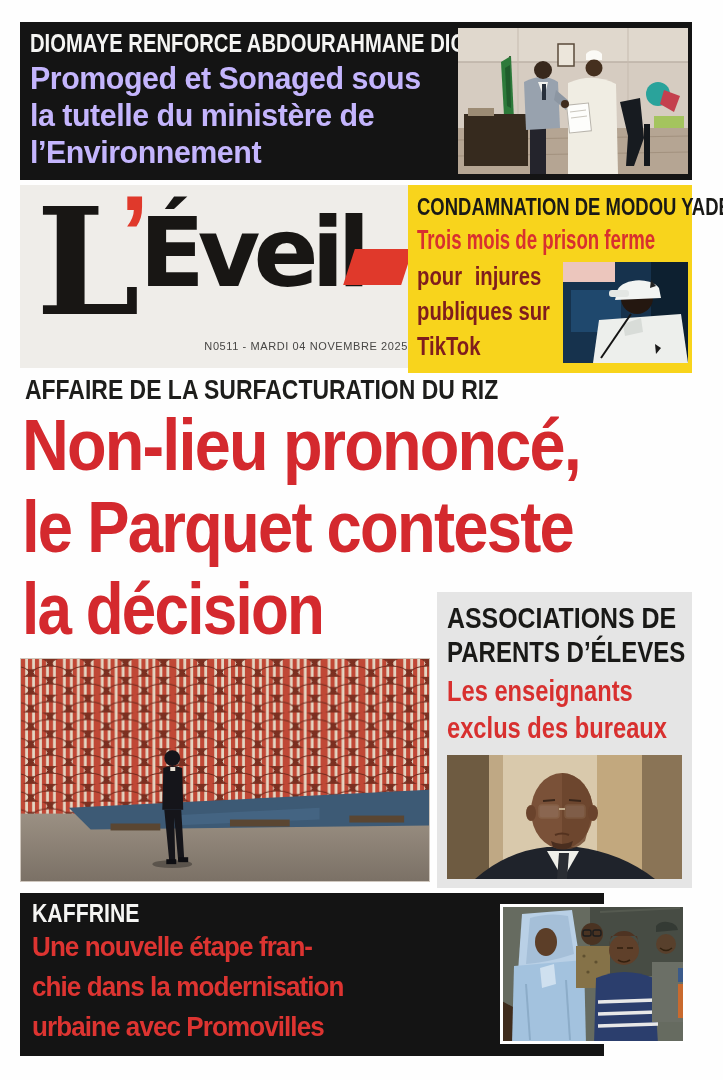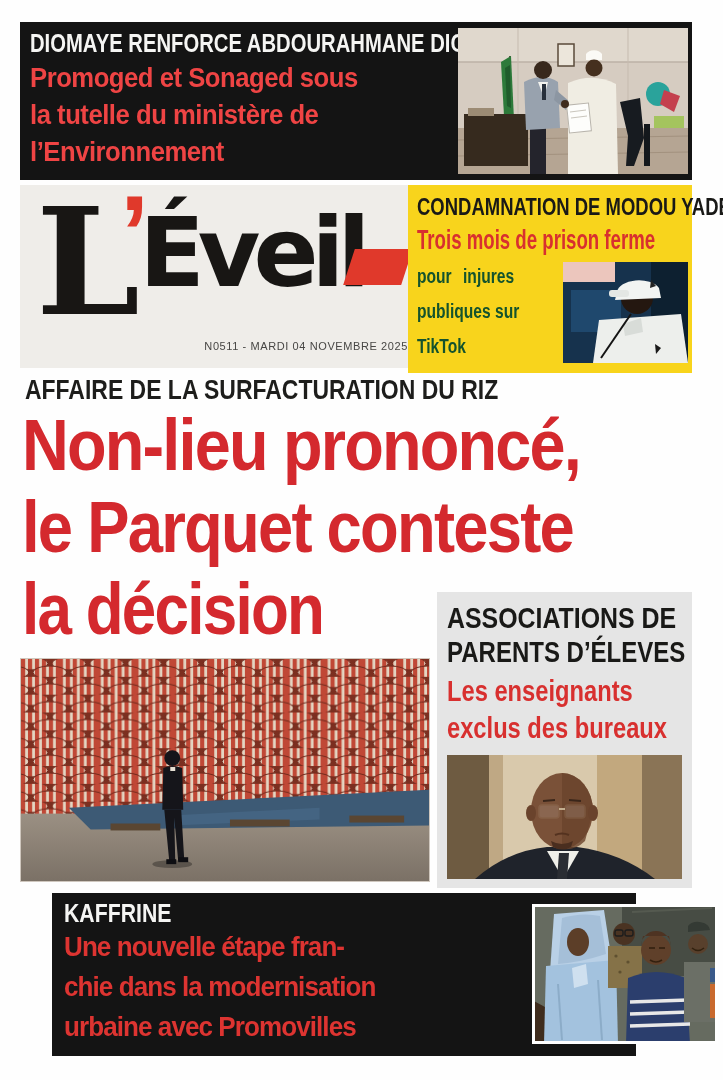--- a/index.html
+++ b/index.html
@@ -6,59 +6,59 @@
   body { background:#ffffff; font-family:"Liberation Sans", sans-serif; }
   #page {
     position:relative; width:723px; height:1080px; background:#fefefe;
     overflow:hidden; margin:0 auto;
   }
   .cx { transform:scaleX(var(--sx,1)); transform-origin:0 0; white-space:nowrap; display:block; }
 
   
   .top-box { position:absolute; left:20px; top:22px; width:672px; height:158px; background:#141414; }
   .top-kicker { position:absolute; left:10px; top:7px; color:#f5f5f3; font-weight:bold; font-size:25px; line-height:28px; --sx:.81; }
-  .top-red { position:absolute; left:10px; top:38px; color:#ef4444; font-weight:bold; font-size:27px; line-height:37px; letter-spacing:-.5px; --sx:.95; }
+  .top-red { position:absolute; left:10px; top:38px; color:#c4b5fd; font-weight:bold; font-size:32px; line-height:37px; letter-spacing:-.5px; --sx:.95; }
   .top-red .cx { --sx:.95; }
   .top-photo { position:absolute; left:438px; top:6px; width:230px; height:146px; }
 
   
   .masthead { position:absolute; left:20px; top:185px; width:388px; height:183px; background:#efede9; }
   .logo { position:absolute; left:16px; top:2px; white-space:nowrap; }
   .logo-L { font-family:"DejaVu Serif", serif; font-weight:bold; font-size:148px; line-height:150px; color:#181614; display:inline-block; }
   .logo-apos { color:#e0392b; font-size:105px; font-weight:bold; display:inline-block; vertical-align:top; margin-left:-20px; margin-top:-14px; }
   .logo-evei, .logo-l2 { font-family:"DejaVu Sans", sans-serif; font-weight:bold; font-size:96px; line-height:96px; letter-spacing:-7px; color:#181614; display:inline-block; vertical-align:top; margin-top:18px; }
   .logo-evei { margin-left:-10px; }
   .logo-flag { display:inline-block; width:58px; height:36px; background:#e0392b; transform:skewX(-18deg); vertical-align:top; margin-top:62px; margin-left:-14px; }
   .edition { position:absolute; bottom:16px; width:100%; text-align:right; color:#474644; font-size:11px; letter-spacing:.6px; }
 
   
   .ybox1 { position:absolute; left:408px; top:185px; width:284px; height:188px; background:#f8d41c; }
   .y1-kicker { position:absolute; left:9px; top:8px; color:#191917; font-weight:bold; font-size:24px; --sx:.77; }
   .y1-red1 { position:absolute; left:9px; top:40px; color:#d8302f; font-weight:bold; font-size:27px; --sx:.69; }
-  .y1-wrap { position:absolute; left:9px; top:74px; color:#14532d; font-weight:bold; font-size:20px; line-height:35px; }
+  .y1-wrap { position:absolute; left:9px; top:74px; color:#7f1d1d; font-weight:bold; font-size:26px; line-height:35px; }
   .y1-wrap .cx { --sx:.78; }
   .y1-wrap .wide { word-spacing:9px; }
   .y1-photo { position:absolute; right:4px; top:77px; width:125px; height:101px; }
 
   
   .riz-kicker { position:absolute; left:25px; top:374px; color:#1d1d1b; font-weight:bold; font-size:28px; --sx:.82; }
   .riz-headline { position:absolute; left:22px; top:404px; color:#d4292e; font-weight:bold; font-size:72px; line-height:82px; letter-spacing:-2px; }
   .riz-headline .l1 { --sx:.90; } .riz-headline .l2 { --sx:.88; } .riz-headline .l3 { --sx:.86; }
   .main-photo { position:absolute; left:20px; top:658px; width:410px; height:224px; border:1px solid #cfc7be; }
 
   
   .ybox2 { position:absolute; left:437px; top:592px; width:255px; height:296px; background:#e5e5e5; }
   .y2-kicker { position:absolute; left:10px; top:9px; color:#191917; font-weight:bold; font-size:30px; line-height:34px; }
   .y2-kicker .k1 { --sx:.83; } .y2-kicker .k2 { --sx:.80; }
   .y2-red { position:absolute; left:10px; top:80px; color:#d8302f; font-weight:bold; font-size:30px; line-height:37px; }
   .y2-red .cx { --sx:.79; }
   .y2-photo { position:absolute; left:10px; top:163px; width:235px; height:124px; }
 
   
-  .bottom-box { position:absolute; left:20px; top:893px; width:584px; height:163px; background:#141414;margin-left:32px; }
+  .bottom-box { position:absolute; left:20px; top:893px; width:584px; height:163px; background:#141414; }
   .kaf-kicker { position:absolute; left:12px; top:6px; color:#f5f5f3; font-weight:bold; font-size:25px; --sx:.85; }
   .kaf-red { position:absolute; left:12px; top:34px; color:#dd3431; font-weight:bold; font-size:28px; line-height:40px; letter-spacing:-1px; }
   .kaf-red .cx { --sx:.93; }
   .kaf-photo { position:absolute; left:480px; top:11px; width:186px; height:140px; }
 
   svg { display:block; width:100%; height:100%; }
 </style>
 </head>
 <body>
 

